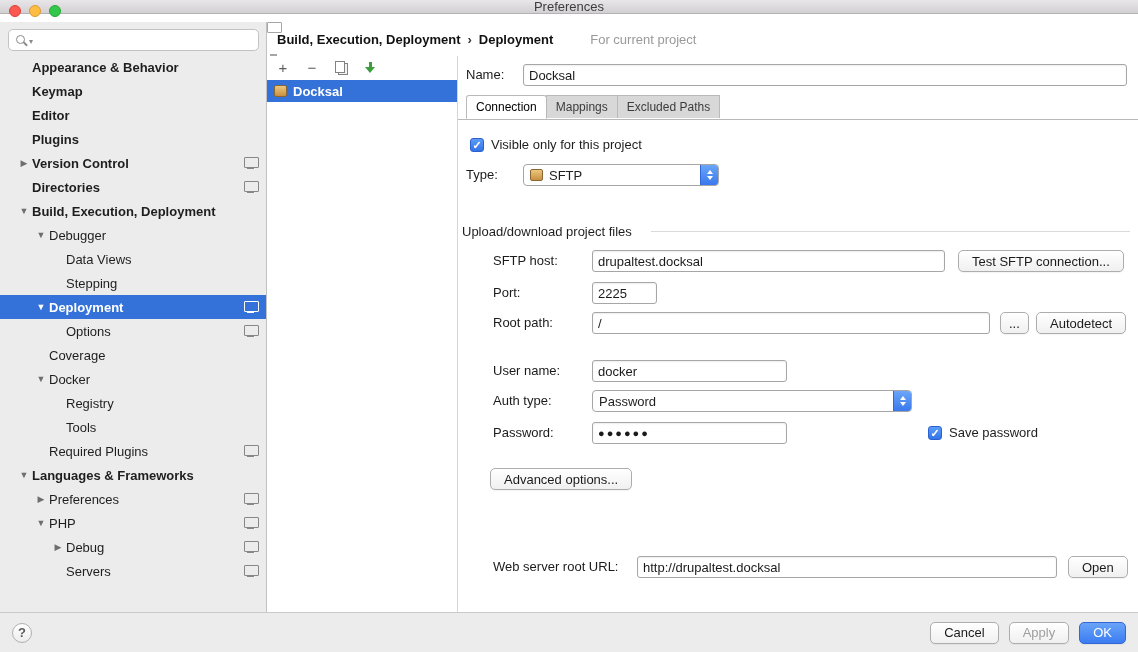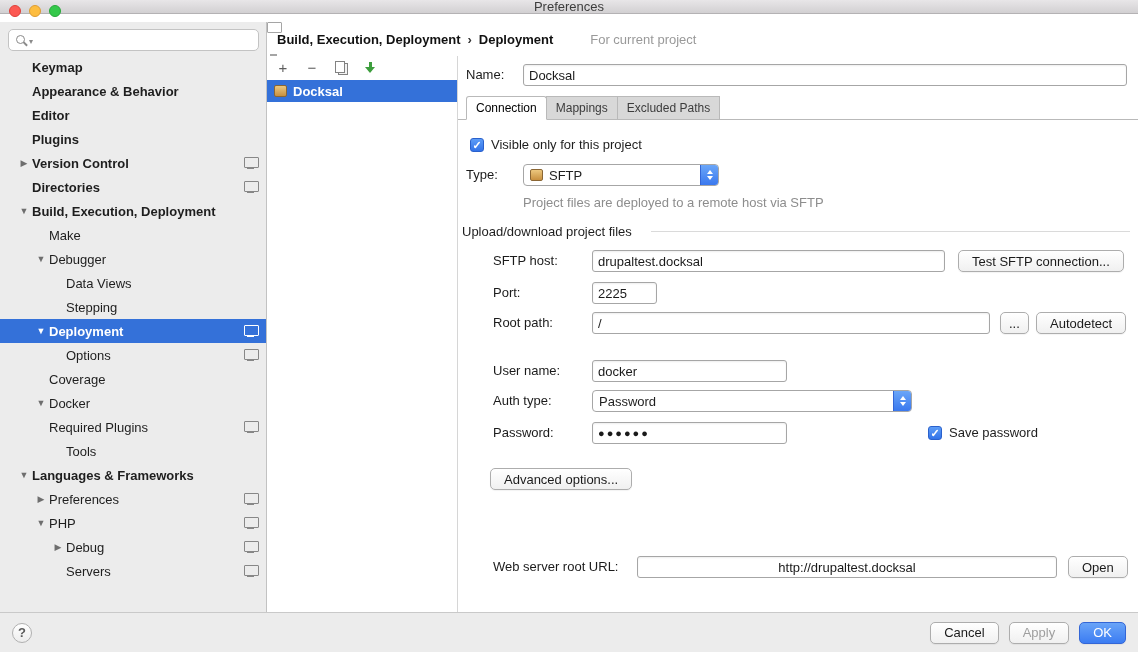--- a/index.html
+++ b/index.html
@@ -84,21 +84,21 @@
   .pw { font-size:11px; letter-spacing:2px; }
   .hinttext { position:absolute; color:#8d8d8d; white-space:nowrap; }
   .section { position:absolute; display:flex; align-items:center; gap:19px; height:16px; }
   .hline { flex:1; height:1px; background:#dadada; }
   .btn { height:22px; border:1px solid #adadad; border-radius:5px; background:linear-gradient(#ffffff,#f0f0f0);
     font-size:13px; color:#1b1b1b; padding:0 13px; box-shadow:0 1px 1px rgba(0,0,0,.05); cursor:default; white-space:nowrap; }
   .btn.sm { padding:0 8px; }
   .btn.primary { background:linear-gradient(#69a4f8,#3b7cf2); border-color:#3366d6; color:#fff; }
   .btn.disabled { color:#9e9e9e; }
 
-  .tabs { position:absolute; left:0; right:0; top:39px; height:25px; display:flex; align-items:center;
+  .tabs { position:absolute; left:0; right:0; top:39px; height:25px; display:flex; align-items:flex-start;
     padding-left:8px; border-bottom:1px solid #b9b9b9; }
   .tab { height:23px; padding:0 9px; display:flex; align-items:center; font-size:12px; color:#3c3c3c;
     background:#d8d8d8; border:1px solid #b9b9b9; border-bottom:none; cursor:default; }
   .tab + .tab { margin-left:-1px; }
   .tab.active { position:relative; z-index:2; height:24px; margin-bottom:-1px; background:#fff; color:#000;
     border-bottom:1px solid #fff; border-radius:3px 3px 0 0; }
 
   .row { display:flex; align-items:center; gap:7px; }
   .cb { width:14px; height:14px; flex:none; border-radius:3px; border:1px solid #2a61cc;
     background:linear-gradient(#5d9df7,#3273e8); color:#fff; font-size:11px; line-height:12px;
@@ -136,25 +136,25 @@
 
 <div class="sidebar">
   <div class="search">
     <span class="ic-search"></span>
     <span class="caret">▾</span>
     <input class="searchinput" style="">
   </div>
   <div class="tree">
     <div class="trow i0 bold">
         <span class="arrow"></span>
+        <span class="tlabel">Appearance &amp; Behavior</span>
+      </div>
+    <div class="trow i0 bold">
+        <span class="arrow"></span>
         <span class="tlabel">Keymap</span>
-      </div>
-    <div class="trow i0 bold">
-        <span class="arrow"></span>
-        <span class="tlabel">Appearance &amp; Behavior</span>
       </div>
     <div class="trow i0 bold">
         <span class="arrow"></span>
         <span class="tlabel">Editor</span>
       </div>
     <div class="trow i0 bold">
         <span class="arrow"></span>
         <span class="tlabel">Plugins</span>
       </div>
     <div class="trow i0 bold">
@@ -165,24 +165,20 @@
     <div class="trow i0 bold">
         <span class="arrow"></span>
         <span class="tlabel">Directories</span>
         <span class="screen-ic"></span>
       </div>
     <div class="trow i0 bold">
         <span class="arrow">▼</span>
         <span class="tlabel">Build, Execution, Deployment</span>
       </div>
     <div class="trow i1">
-        <span class="arrow"></span>
-        <span class="tlabel">Make</span>
-      </div>
-    <div class="trow i1">
         <span class="arrow">▼</span>
         <span class="tlabel">Debugger</span>
       </div>
     <div class="trow i2">
         <span class="arrow"></span>
         <span class="tlabel">Data Views</span>
       </div>
     <div class="trow i2">
         <span class="arrow"></span>
         <span class="tlabel">Stepping</span>
@@ -198,28 +194,32 @@
         <span class="screen-ic"></span>
       </div>
     <div class="trow i1">
         <span class="arrow"></span>
         <span class="tlabel">Coverage</span>
       </div>
     <div class="trow i1">
         <span class="arrow">▼</span>
         <span class="tlabel">Docker</span>
       </div>
+    <div class="trow i2">
+        <span class="arrow"></span>
+        <span class="tlabel">Registry</span>
+      </div>
+    <div class="trow i2">
+        <span class="arrow"></span>
+        <span class="tlabel">Tools</span>
+      </div>
     <div class="trow i1">
         <span class="arrow"></span>
         <span class="tlabel">Required Plugins</span>
         <span class="screen-ic"></span>
-      </div>
-    <div class="trow i2">
-        <span class="arrow"></span>
-        <span class="tlabel">Tools</span>
       </div>
     <div class="trow i0 bold">
         <span class="arrow">▼</span>
         <span class="tlabel">Languages &amp; Frameworks</span>
       </div>
     <div class="trow i1">
         <span class="arrow">▶</span>
         <span class="tlabel">Preferences</span>
         <span class="screen-ic"></span>
       </div>
@@ -291,21 +291,20 @@
   <span class="flabel" style="left:8px;top:108px">Type:</span>
   <div class="combo" style="left:65px;top:108px;width:196px">
     <span class="ic-sftp"></span>
     <span>SFTP</span>
     <span class="stepper">
         <span class="tri-up"></span>
         <span class="tri-down"></span>
       </span>
   </div>
 
-  <span class="hinttext" style="left:65px;top:139px">Project files are deployed to a remote host via SFTP</span>
 
   <div class="section" style="left:4px;top:167px;right:8px">
     <span>Upload/download project files</span>
     <span class="hline"></span>
   </div>
 
   <span class="flabel" style="left:35px;top:194px">SFTP host:</span>
   <input class="field" style="left: 134px; top: 194px; width: 353px;" value="drupaltest.docksal">
   <button class="btn abs" style="left:500px;top:194px">Test SFTP connection...</button>
 
@@ -333,21 +332,21 @@
   <input class="field pw" style="left: 134px; top: 366px; width: 195px;" value="●●●●●●">
   <div class="abs row" style="left:470px;top:369px">
     <span class="cb">✓</span>
     <span>Save password</span>
   </div>
 
   <button class="btn abs" style="left:32px;top:412px">Advanced options...</button>
 
 
   <span class="flabel" style="left:35px;top:500px">Web server root URL:</span>
-  <input class="field" style="left: 179px; top: 500px; width: 420px; text-align: center;" value="http://drupaltest.docksal">
+  <input class="field" style="left: 179px; top: 500px; width: 420px;" value="http://drupaltest.docksal">
   <button class="btn abs" style="left:610px;top:500px">Open</button>
 
 </div>
 
 <div class="footer">
   <div class="help">?</div>
   <div class="fspacer"></div>
   <button class="btn">Cancel</button>
   <button class="btn disabled">Apply</button>
   <button class="btn primary">OK</button>

